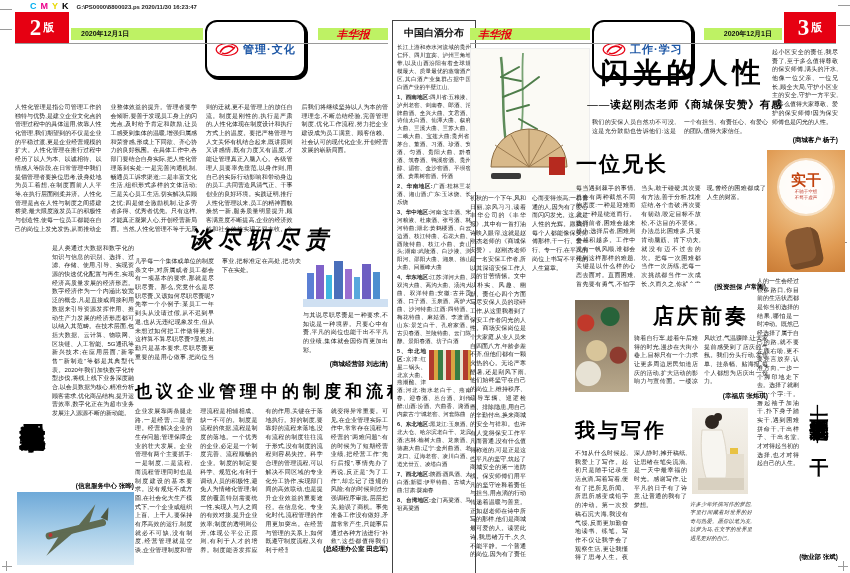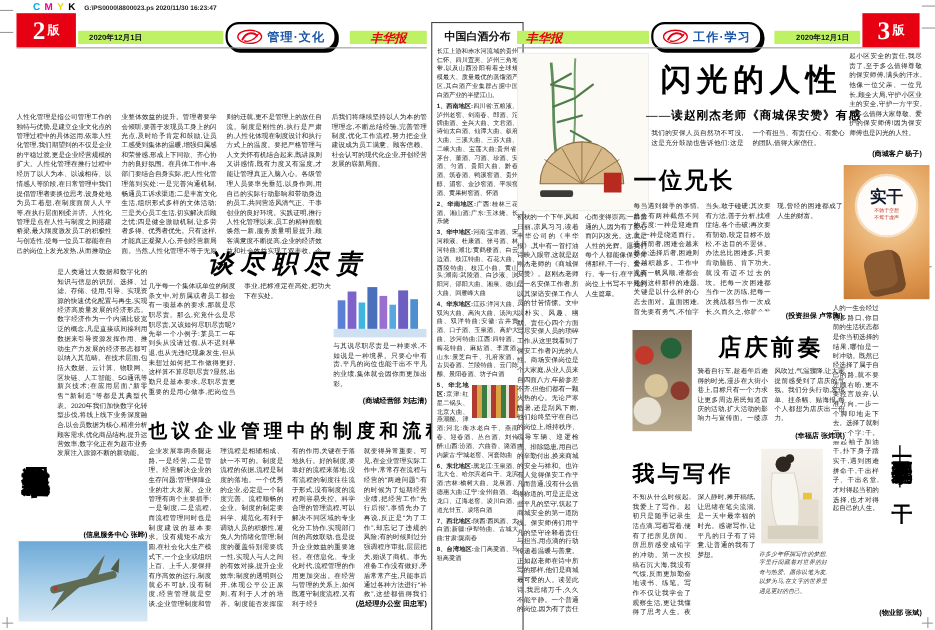--- a/index.html
+++ b/index.html
@@ -15,21 +15,21 @@
   .fileinfo{font-size:6px;color:#222;font-weight:bold;margin-left:4px;letter-spacing:0;}
   
   .pgbox{position:absolute;background:#e60012;color:#fff;display:flex;align-items:center;justify-content:center;gap:2px;}
   .pgno{font-size:23px;font-weight:900;font-family:"Liberation Serif",serif;}
   .pglab{font-size:11px;font-weight:900;}
   .ybar{position:absolute;background:#bef264;height:12px;display:flex;align-items:center;}
   .datetxt{font-size:7px;font-weight:bold;color:#111;padding:0 10px;white-space:nowrap;}
   .papername{font-size:11px;font-weight:900;font-style:italic;color:#e60012;white-space:nowrap;
              font-family:"Liberation Serif",serif;padding:0 8px;}
   .emblem{position:absolute;height:22px;background:#fff;border:2px solid #000;border-radius:12px;
-          box-shadow:2px 2px 0 #000;display:flex;align-items:center;gap:4px;padding:0 8px;}
+          box-shadow:2px 2px 0 #000;display:flex;align-items:center;gap:4px;padding:16px 8px;}
   .sectxt{font-size:11px;font-weight:900;color:#1c56a5;white-space:nowrap;letter-spacing:1px;}
   .rule{position:absolute;height:1px;background:#9a9a9a;}
   
   .hl{position:absolute;font-weight:900;color:#000;text-align:center;white-space:nowrap;
       font-family:"Liberation Serif",serif;}
   .vhl{position:absolute;font-weight:900;color:#000;writing-mode:vertical-rl;text-align:center;
        font-family:"Liberation Serif",serif;}
   
   .bt{position:absolute;font-size:6px;line-height:1.45;text-align:justify;color:#1c1c1c;
       overflow:hidden;column-fill:auto;word-break:break-all;}
@@ -52,21 +52,21 @@
       radial-gradient(circle at 65% 18%,#27633a 0 9px,transparent 10px),
       radial-gradient(circle at 40% 55%,#d8c59a 0 10px,transparent 11px),
       radial-gradient(circle at 80% 60%,#8e3b2f 0 8px,transparent 9px),
       radial-gradient(circle at 25% 80%,#e7e2d4 0 12px,transparent 13px),
       linear-gradient(180deg,#7a6a55,#b9a98c);}
   .woman{background:linear-gradient(180deg,#f5f2ec,#e9e3d7);}
   .shigan{background:radial-gradient(circle at 55% 35%,#f7d8a7,#e09a52 65%,#c97b35);}
   .sg-circle{position:absolute;left:12px;top:10px;width:54px;height:54px;border-radius:50%;
              background:rgba(255,255,255,.95);display:flex;flex-direction:column;align-items:center;
              justify-content:center;box-shadow:0 0 0 2px rgba(255,255,255,.5);}
-  .sg-title{font-size:15px;font-weight:900;color:#0f172a;font-family:"Liberation Serif",serif;line-height:1.1;}
+  .sg-title{font-size:15px;font-weight:900;color:#c2410c;font-family:"Liberation Serif",serif;line-height:1.1;}
   .sg-sub{font-size:4.5px;color:#c0392b;line-height:1.4;}
   .fist{position:absolute;left:20px;bottom:4px;width:34px;height:40px;background:#8a5a33;
         border-radius:12px 12px 8px 8px;transform:rotate(-12deg);box-shadow:inset -6px -6px 0 #744a28;}
   .cap{position:absolute;font-size:5.3px;line-height:1.6;font-style:italic;color:#333;text-align:justify;
        overflow:hidden;word-break:break-all;}
 </style>
 </head>
 <body>
 
 <div id="sheet">

